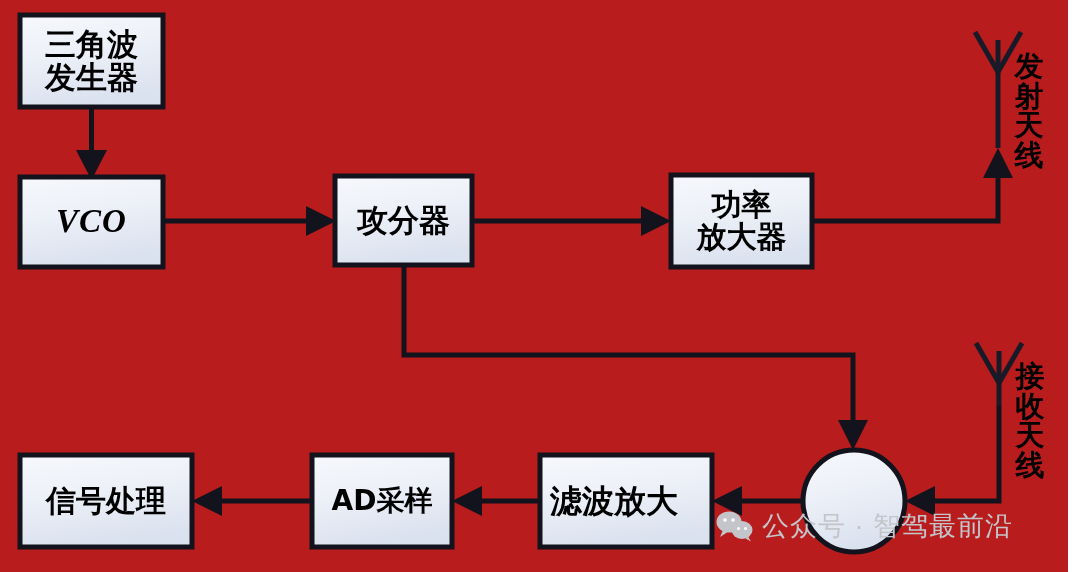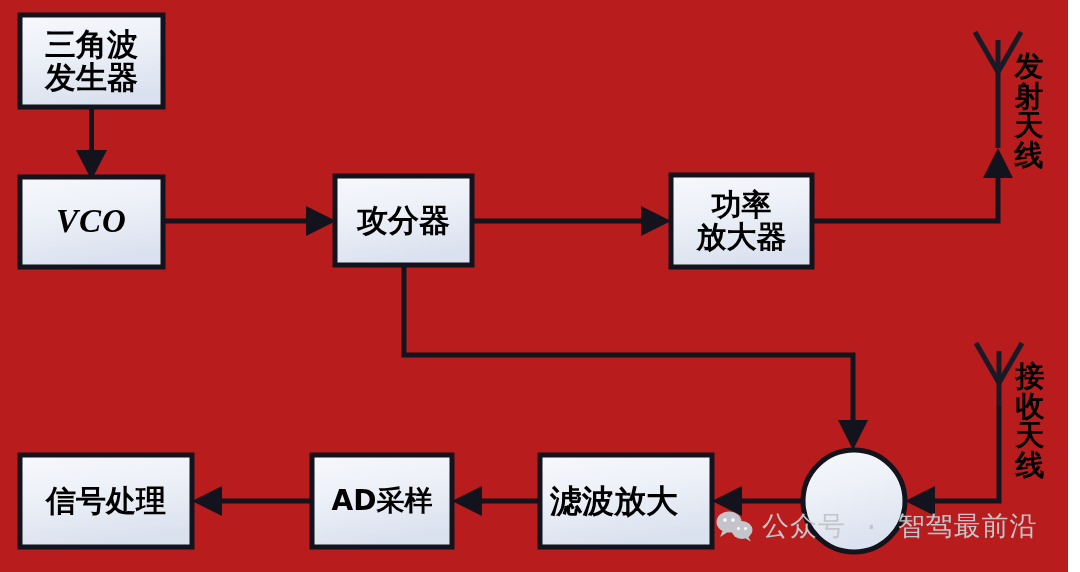--- a/index.html
+++ b/index.html
@@ -93,21 +93,21 @@
     left: 716px;
     top: 508px;
     display: flex;
     align-items: center;
     gap: 8px;
     opacity: 1;
     pointer-events: none;
   }
   #watermark .wm-text {
     color: #c3c5ca;
-    font-family: Liberation Mono, monospace;
+    font-family: Liberation Sans, sans-serif;
     font-size: 27px;
     font-weight: 400;
     letter-spacing: 1px;
     white-space: nowrap;
   }
   #watermark svg { display: block; }
 </style>
 </head>
 <body>
 

